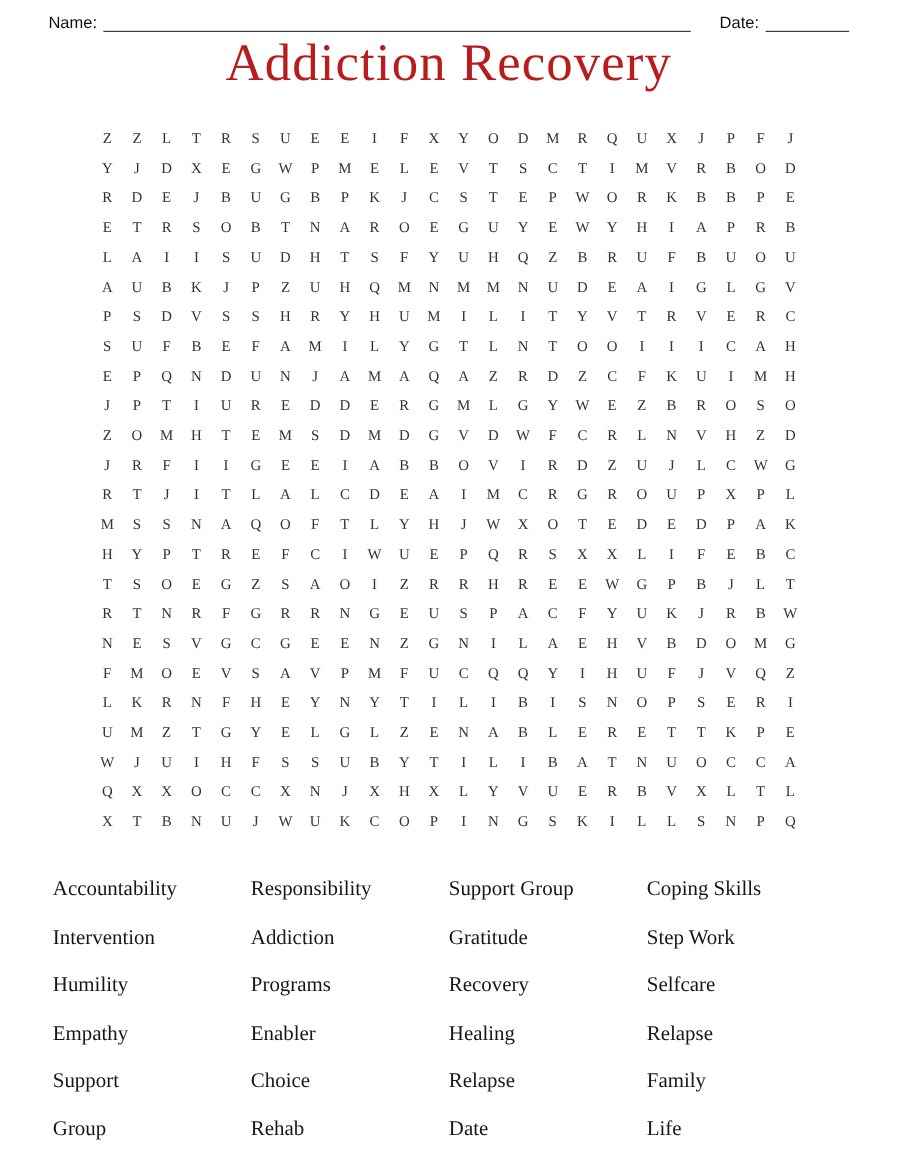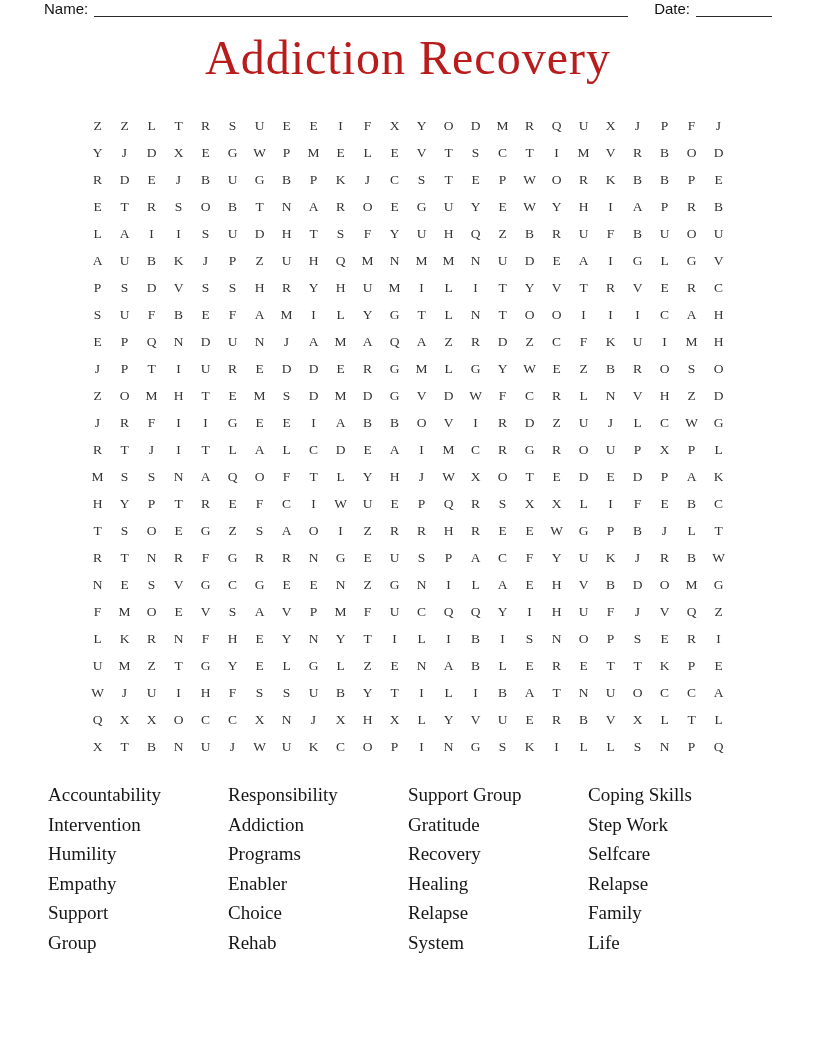--- a/index.html
+++ b/index.html
@@ -11,21 +11,21 @@
     width: 816px; height: 1056px;
     background: #ffffff;
     font-family: "Liberation Sans", sans-serif;
     color: #1d1d1d;
     overflow: hidden;
   }
   
   .header {
     position: absolute;
     left: 44px; right: 44px; top: 1px;
-    height: 16px;
+    height: 28px;
     display: flex;
     align-items: flex-end;
     font-size: 15px;
     color: #111;
   }
   .header .label { line-height: 17px; white-space: nowrap; }
   .blank-line {
     display: inline-block;
     border-bottom: 1.5px solid #2a2a2a;
     height: 15px;
@@ -66,20 +66,21 @@
     left: 48px; top: 780px; right: 40px;
     display: flex;
   }
   .wcol { width: 180px; flex: 0 0 180px; }
   .word {
     font-family: cursive;
     font-size: 19px;
     line-height: 29.5px;
     color: #161616;
     white-space: nowrap;
+    margin-top: 14px;
   }
 </style>
 </head>
 <body>
 
 <div class="page">
 
   <div class="header">
     <span class="label">Name:</span>
     <span class="blank-line name-line"></span>
@@ -684,21 +685,21 @@
         <div class="word">Enabler</div>
         <div class="word">Choice</div>
         <div class="word">Rehab</div>
       </div>
     <div class="wcol">
         <div class="word">Support Group</div>
         <div class="word">Gratitude</div>
         <div class="word">Recovery</div>
         <div class="word">Healing</div>
         <div class="word">Relapse</div>
-        <div class="word">System</div>
+        <div class="word">Date</div>
       </div>
     <div class="wcol">
         <div class="word">Coping Skills</div>
         <div class="word">Step Work</div>
         <div class="word">Selfcare</div>
         <div class="word">Relapse</div>
         <div class="word">Family</div>
         <div class="word">Life</div>
       </div>
   </div>

